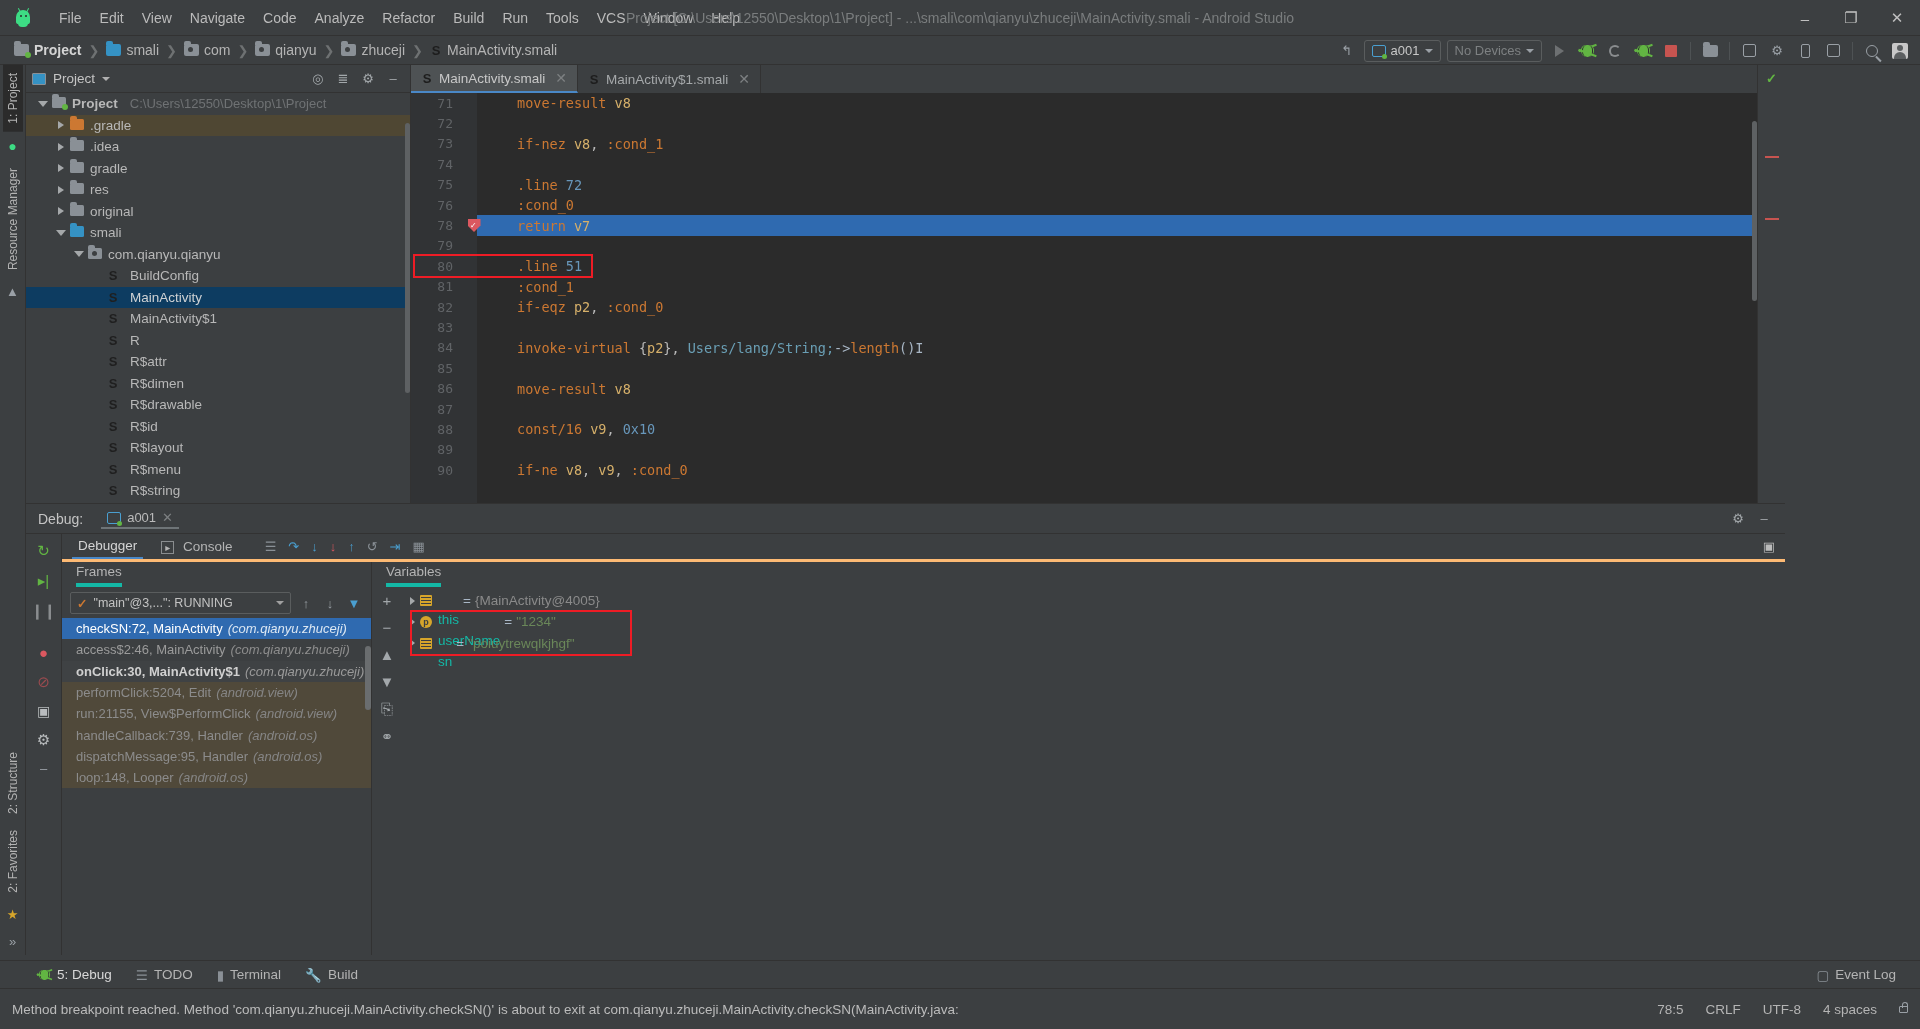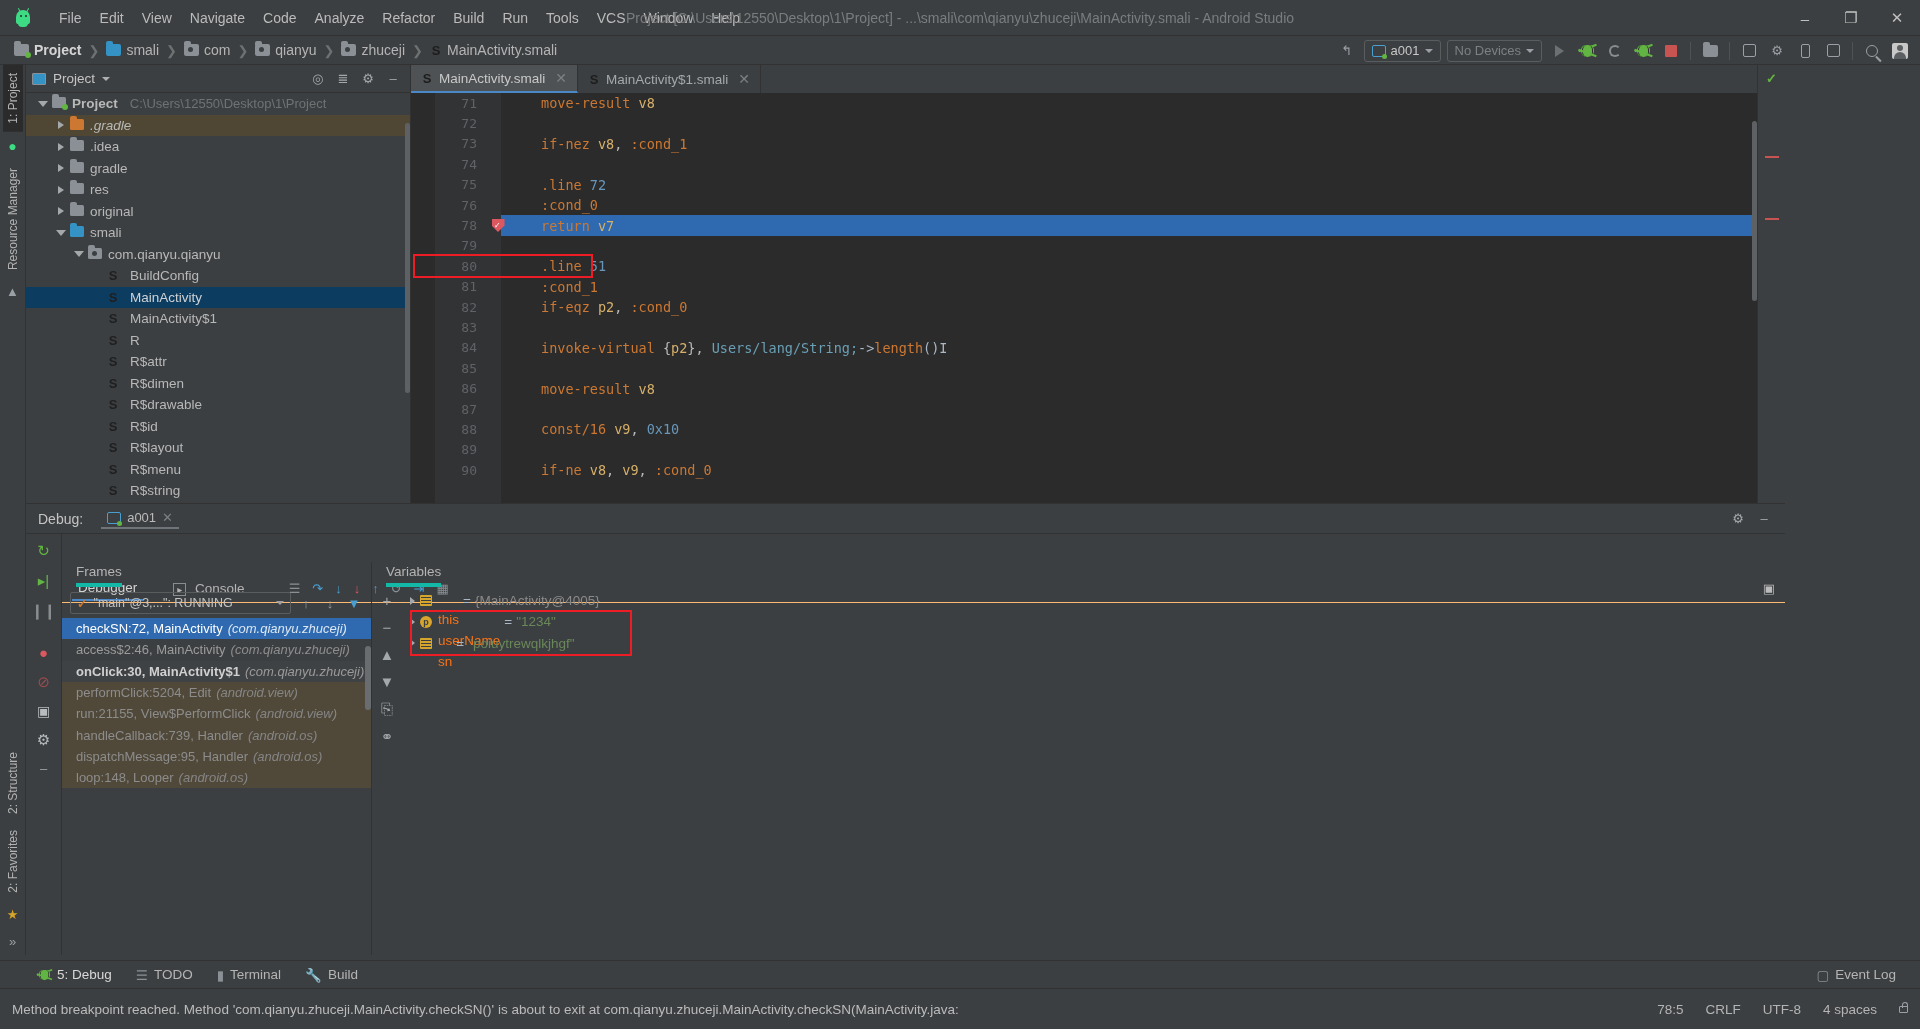--- a/index.html
+++ b/index.html
@@ -121,21 +121,21 @@
   }
   .proj-head .lbl{ color:#c5c5c5; font-size:13.5px; margin-left:7px; }
   .mini-ico{ width:14px;height:12px; border:1.5px solid #8a9096; border-radius:1px; background:#3592c4; }
   .proj-head .caret{ border-left:4px solid transparent;border-right:4px solid transparent;border-top:4px solid #b0b0b0; margin-left:7px;}
   .proj-head .acts{ margin-left:auto; display:flex; align-items:center; gap:3px; }
   .pa{ width:22px;height:22px;display:flex;align-items:center;justify-content:center;color:#a3a8ab;}
 
   .tree{ position:absolute; left:0; top:28px; right:0; bottom:0; overflow:hidden; }
   .tnode{ height:21.5px; display:flex; align-items:center; font-size:13.5px; color:#b8b8b8; white-space:nowrap; }
   .tnode.sel{ background:#0d3c61; color:#cfd2d4;}
-  .tnode.hl{ background:#4f4733;font-style:italic; }
+  .tnode.hl{ background:#4f4733; }
   .tw{ width:14px; display:flex; align-items:center; justify-content:center; }
   .tri{ width:0;height:0;border-left:6px solid #a5a8aa;border-top:4px solid transparent;border-bottom:4px solid transparent;}
   .tri.open{ border-left:5px solid transparent;border-right:5px solid transparent;border-top:6px solid #a5a8aa; border-bottom:0;}
   .tdim{ color:#6f7274; margin-left:12px; font-size:13px;}
   .ticon{ margin:0 6px 0 2px; }
   .fold{ width:14px;height:11px;background:#8a9096;border-radius:1.5px;position:relative;display:inline-block;}
   .fold:before{content:"";position:absolute;left:0;top:-3px;width:7px;height:4px;background:#8a9096;border-radius:2px 2px 0 0;}
   .fold.orange{background:#cc7832;} .fold.orange:before{background:#cc7832;}
   .fold.blue{background:#3592c4;} .fold.blue:before{background:#3592c4;}
   .fold.pk:after{content:"";position:absolute;left:4px;top:3px;width:5px;height:5px;background:#3c3f41;border-radius:50%;}
@@ -146,21 +146,21 @@
 
   
   .editor{ position:absolute; left:411px; top:65px; right:28px; height:438px; background:#2b2b2b; }
   .tabbar{ height:28px; background:#3c3f41; display:flex; align-items:flex-end; }
   .etab{
     height:28px; display:flex; align-items:center; gap:6px; padding:0 10px;
     font-size:13.5px; color:#a5a8aa; border-right:1px solid #323232;
   }
   .etab.active{ background:#4e5254; color:#c8c8c8; border-bottom:2px solid #4a88c7; }
   .etab .x{ color:#7d8082; font-size:14px; margin-left:4px;}
-  .code{ position:absolute; left:0; top:28px; right:0; bottom:0; overflow:hidden; background:#2b2b2b;margin-left:24px; }
+  .code{ position:absolute; left:0; top:28px; right:0; bottom:0; overflow:hidden; background:#2b2b2b; }
   .gutter{ position:absolute; left:0; top:0; width:66px; height:100%; background:#313335; }
   .codelines{ position:absolute; left:0; top:0; right:0; bottom:0; }
   .ln{ height:20.4px; display:flex; align-items:center; position:relative; font-family:"DejaVu Sans Mono", monospace; font-size:13.5px;}
   .ln .num{ width:50px; text-align:right; color:#606366; padding-right:8px; font-family:"DejaVu Sans Mono", monospace; font-size:13px;}
   .ln .mark{ width:26px; display:flex; align-items:center; justify-content:center; }
   .ln .txt{ padding-left:30px; white-space:pre; }
   .ln.current{ }
   .ln.current .txt{ }
   .cur-hl{ position:absolute; left:66px; right:0; height:20.4px; background:#2f6ab0; }
   .kw{ color:#cc7832; } .num-lit{ color:#6897bb; } .typ{ color:#6a9fb5; }
@@ -189,21 +189,21 @@
   .dbg-head .t{ color:#c5c5c5; font-size:14px; }
   .dbg-tabpill{ display:flex; align-items:center; gap:6px; margin-left:18px; padding:2px 6px; border-bottom:2px solid #6e7477; }
   .dbg-head .acts{ margin-left:auto; display:flex; gap:4px; padding-right:10px;}
 
   .dbg-left-ico{
     position:absolute; left:0; top:30px; width:36px; bottom:0;
     display:flex; flex-direction:column; align-items:center; padding-top:8px; gap:12px;
     border-right:1px solid #323232;
   }
   .dbg-main{ position:absolute; left:36px; top:30px; right:0; bottom:0; }
-  .dbg-tabs{ height:28px; display:flex; align-items:center; padding-left:10px; gap:24px; border-bottom:1px solid #fdba74;margin-top:41px;}
+  .dbg-tabs{ height:28px; display:flex; align-items:center; padding-left:10px; gap:12px; border-bottom:3px solid #fdba74;}
   .dtab{ font-size:13.5px; color:#b4b4b4; padding:4px 6px; }
   .dtab.active{ color:#d4d4d4; border-bottom:2px solid #4a88c7; }
   .dtoolr{ margin-left:14px; display:flex; align-items:center; gap:12px;}
 
   .panes{ position:absolute; left:0; top:28px; right:0; bottom:0; display:flex; }
   .frames{ width:310px; border-right:1px solid #323232; position:relative;}
   .pane-title{ height:26px; display:flex; align-items:center; padding-left:14px; font-size:13.5px; color:#b4b4b4;}
   .pane-title span{ border-bottom:4px solid #14b8a6; padding-bottom:4px;}
   .thread-row{ height:30px; display:flex; align-items:center; padding:0 8px; gap:6px;}
   .thread-sel{
@@ -222,21 +222,21 @@
   .varspane{ flex:1; position:absolute; left:310px; right:0; top:0; bottom:0;}
   .var-tool{ position:absolute; left:0; top:26px; width:30px; bottom:0; display:flex; flex-direction:column; align-items:center; gap:10px; padding-top:4px;}
   .vb{ color:#a3a8ab; font-size:15px; }
   .varlist{ position:absolute; left:30px; top:26px; right:0; bottom:0; padding-top:2px;}
   .vrow{ height:21.3px; display:flex; align-items:center; font-size:13.5px; white-space:nowrap;}
   .vrow .tri{ margin:0 5px 0 8px; border-left-width:5px; border-top-width:4px;border-bottom-width:4px;}
   .vico{ width:12px;height:11px; margin-right:6px; background:#d6a52b; border-radius:1px; position:relative;}
   .vico:before{ content:""; position:absolute; left:1px;top:2px;right:1px;height:1px;background:#3c3f41; box-shadow:0 3px 0 #3c3f41, 0 6px 0 #3c3f41;}
   .vico.p{ background:#d6a52b; border-radius:50%; width:12px;height:12px;}
   .vico.p:before{ content:"p"; position:absolute; inset:0; color:#3c3f41; font-size:9px; font-weight:bold; text-align:center; line-height:12px; background:none; height:auto;}
-  .vname{ color:#f97316;margin-top:37px; } .veq{ color:#a9b7c6; margin:0 4px;} .vval{ color:#6a8759;} .vval.obj{ color:#8a8a8a;}
+  .vname{ color:#14b8a6;margin-top:37px; } .veq{ color:#a9b7c6; margin:0 4px;} .vval{ color:#6a8759;} .vval.obj{ color:#8a8a8a;}
 
   
   .bottombar{
     position:absolute; left:0; bottom:41px; width:1920px; height:28px;
     background:#3c3f41; border-top:1px solid #323232;
     display:flex; align-items:center; padding-left:26px;
   }
   .bbitem{ display:flex; align-items:center; gap:6px; padding:0 12px; font-size:13.5px; color:#b4b4b4;}
   .bbitem.active{ color:#d8d8d8; }
   .bb-right{ margin-left:auto; display:flex; align-items:center; padding-right:12px; gap:8px;}

